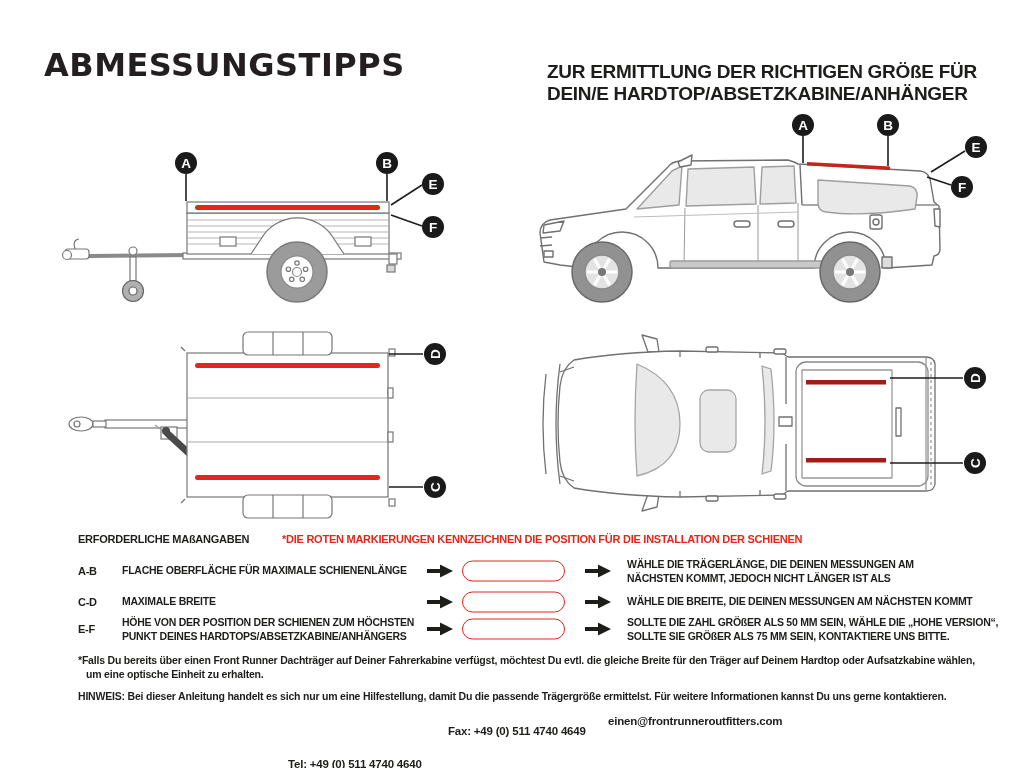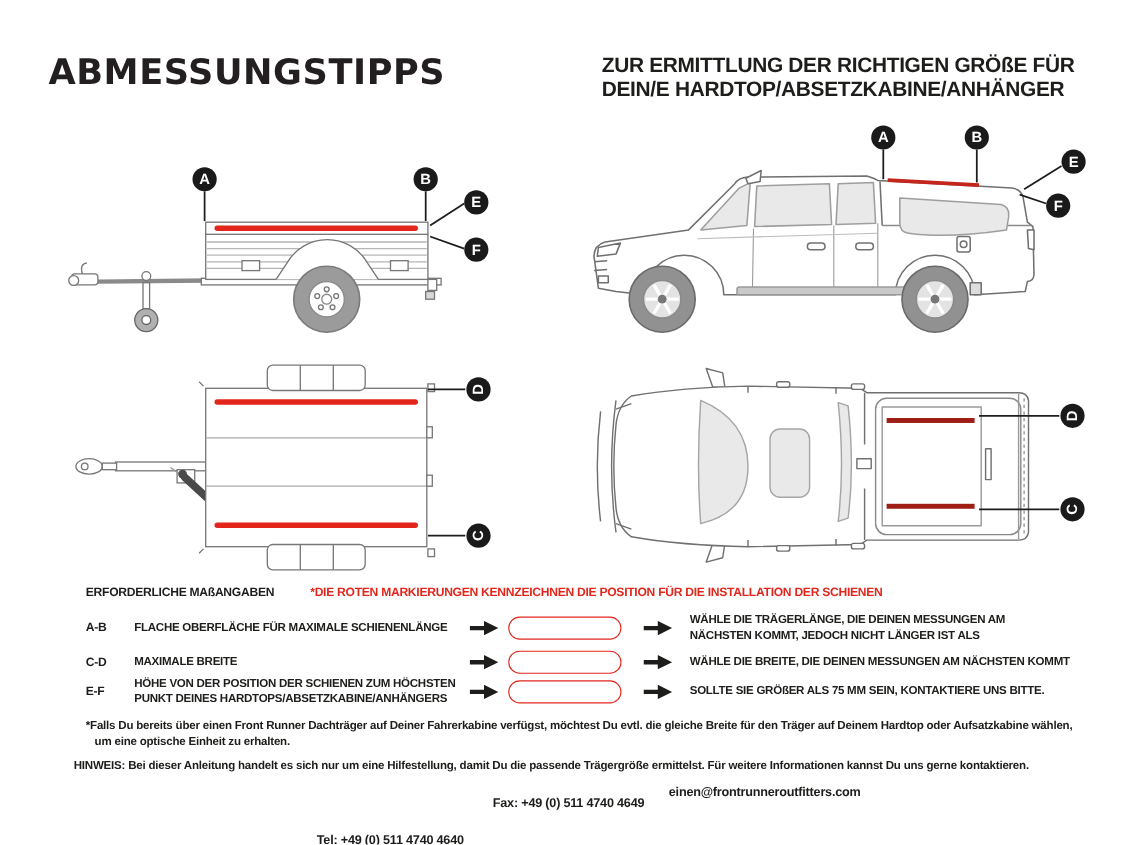--- a/index.html
+++ b/index.html
@@ -23,21 +23,21 @@
   .foot{font-weight:700;font-size:10.5px;line-height:13.5px;letter-spacing:-.2px;}
   .contact{font-weight:700;font-size:11.5px;letter-spacing:-.2px;}
   svg text.mk{font-family:"Liberation Sans",sans-serif;font-weight:700;font-size:13.5px;fill:#fff;}
 </style>
 </head>
 <body>
 
 <div id="canvas">
 
   <div class="abs title" style="left:44px;top:46px;">ABMESSUNGSTIPPS</div>
-  <div class="abs" style="left:547px;top:49px;">
+  <div class="abs" style="left:547px;top:61px;">
     <div class="subtitle">ZUR ERMITTLUNG DER RICHTIGEN GRÖßE FÜR</div>
     <div class="subtitle">DEIN/E HARDTOP/ABSETZKABINE/ANHÄNGER</div>
   </div>
 
   <svg class="abs" style="left:55px;top:115px;" width="410" height="210" viewBox="0 0 410 210">
     <g stroke="#777" fill="#fff" stroke-width="1.2">
 
       <line x1="34" y1="141" x2="134" y2="140" stroke-width="4" stroke="#8a8a8a"></line>
       <rect x="10" y="134" width="24" height="10" rx="3"></rect>
       <circle cx="12" cy="140" r="4.5"></circle>
@@ -324,25 +324,26 @@
       <div>PUNKT DEINES HARDTOPS/ABSETZKABINE/ANHÄNGERS</div>
     </div>
     <svg class="arrow1" width="26" height="13" viewBox="0 0 26 13">
         <polygon points="0,4.5 13,4.5 13,0 26,6.5 13,13 13,8.5 0,8.5" fill="#1d1d1b"></polygon>
       </svg>
     <div class="pill"></div>
     <svg class="arrow2" width="26" height="13" viewBox="0 0 26 13">
         <polygon points="0,4.5 13,4.5 13,0 26,6.5 13,13 13,8.5 0,8.5" fill="#1d1d1b"></polygon>
       </svg>
     <div class="result lbl fs10">
+      <div>SOLLTE DIE ZAHL GRÖßER ALS 50 MM SEIN, WÄHLE DIE „HOHE VERSION“,</div>
       <div>SOLLTE SIE GRÖßER ALS 75 MM SEIN, KONTAKTIERE UNS BITTE.</div>
     </div>
   </div>
 
   <div class="abs foot" style="left:78px;top:654px;">*Falls Du bereits über einen Front Runner Dachträger auf Deiner Fahrerkabine verfügst, möchtest Du evtl. die gleiche Breite für den Träger auf Deinem Hardtop oder Aufsatzkabine wählen,</div>
   <div class="abs foot" style="left:86px;top:668px;">um eine optische Einheit zu erhalten.</div>
-  <div class="abs foot" style="left:67px;top:690px;">HINWEIS: Bei dieser Anleitung handelt es sich nur um eine Hilfestellung, damit Du die passende Trägergröße ermittelst. Für weitere Informationen kannst Du uns gerne kontaktieren.</div>
+  <div class="abs foot" style="left:78px;top:690px;">HINWEIS: Bei dieser Anleitung handelt es sich nur um eine Hilfestellung, damit Du die passende Trägergröße ermittelst. Für weitere Informationen kannst Du uns gerne kontaktieren.</div>
 
   <div class="abs contact" style="left:288px;top:715px;margin-top:43px;">Tel: +49 (0) 511 4740 4640</div>
   <div class="abs contact" style="left:448px;top:725px;">Fax: +49 (0) 511 4740 4649</div>
   <div class="abs contact" style="left:608px;top:715px;">einen@frontrunneroutfitters.com</div>
 
 </div>
 
 </body></html>

